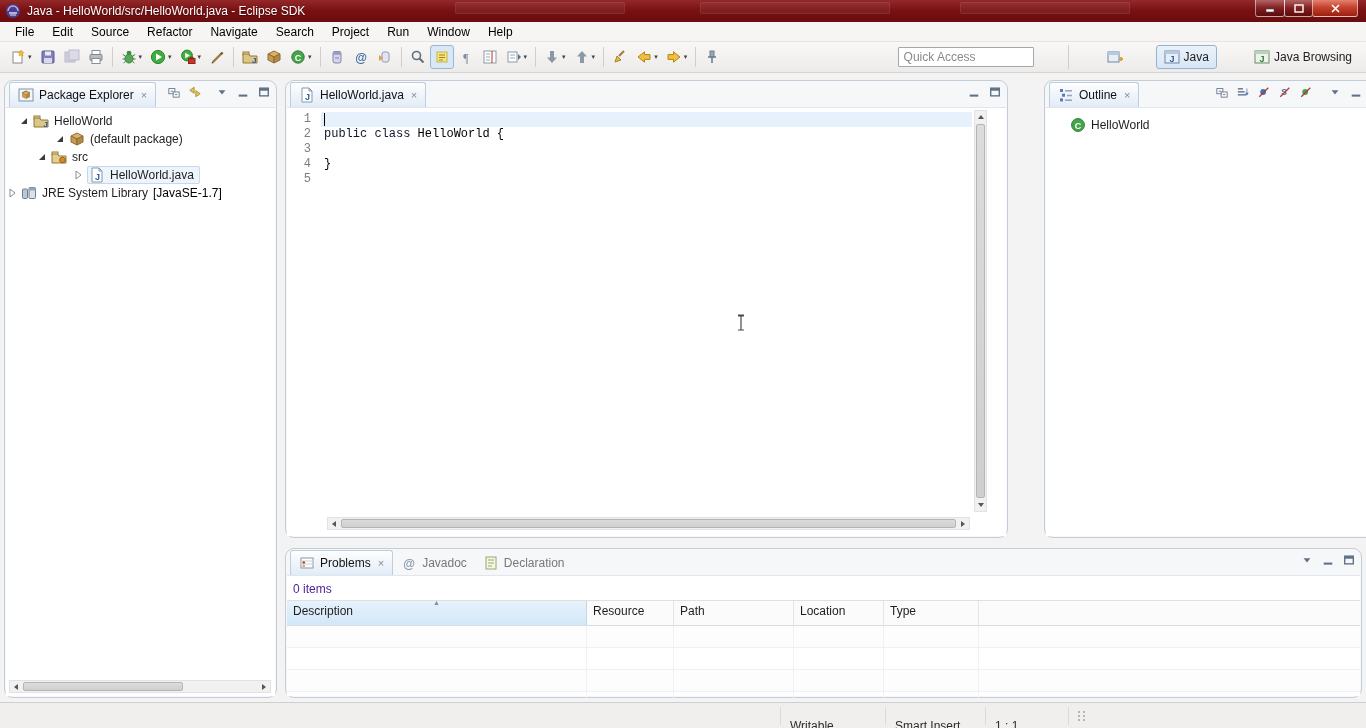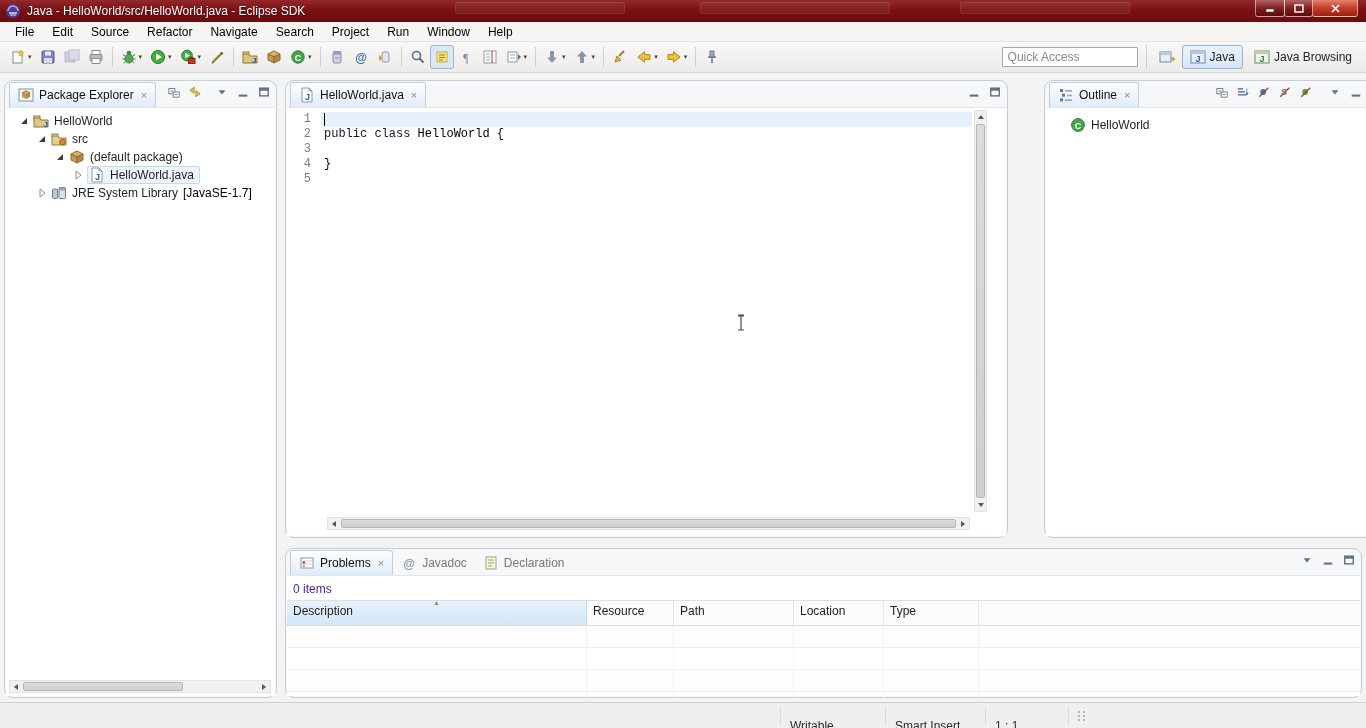--- a/index.html
+++ b/index.html
@@ -29,21 +29,21 @@
 
   
   .toolbar { position:absolute; left:0; top:42px; width:1366px; height:31px;
     background:linear-gradient(#f9f8f7,#edebe9); border-bottom:1px solid #d6d3d0;
     display:flex; align-items:center; padding:0 6px; }
   .tbtn { height:24px; padding:0 3px; display:flex; align-items:center; justify-content:center; border-radius:3px; border:1px solid transparent; }
   .tbtn.pressed { background:#dae8f6; border-color:#98b6d6; }
   .tbtn.disabled { opacity:.4; }
   .dd { font-size:7px; color:#444; margin-left:2px; }
   .tsep { width:1px; height:20px; background:#d2cfcb; margin:0 4px; }
-  .tb-right { margin-left:auto; display:flex; align-items:center; }
+  .tb-right { margin-left:auto; display:flex; align-items:center;gap:26px; }
   .qa { width:136px; height:20px; border:1px solid #a7a7a7; border-radius:1px; padding:0 5px; font-family:"Liberation Sans",sans-serif; font-size:12px; color:#333; background:#fff; }
   .qa::placeholder { color:#8a8a8a; }
   .persp { display:flex; align-items:center; gap:4px; height:24px; padding:0 7px; border-radius:3px; border:1px solid transparent; margin-left:3px; }
   .persp.sel { background:linear-gradient(#eaf2fa,#d7e7f6); border-color:#94b3d3; }
   .persp span { color:#222; }
 
   
   .panel { position:absolute; background:#f6f7f9; border:1px solid #c2cdd9; border-radius:9px; }
   .tabbar { position:absolute; left:0; top:0; right:0; height:26px; display:flex; align-items:flex-end; padding-left:4px; }
   .tab { display:flex; align-items:center; gap:5px; height:25px; padding:0 8px; color:#777; }
@@ -400,56 +400,56 @@
         <svg class="tw" viewBox="0 0 12 12">
             <polygon points="9,3 9,9 3,9" fill="#3a3a3a"></polygon>
           </svg>
         <svg class="i16" viewBox="0 0 16 16">
             <rect x="1" y="3" width="6" height="3" fill="#e9dba4" stroke="#8f7a3e"></rect>
             <path d="M1,5h5.5l1.5,2H15v7H1z" fill="#dcc683" stroke="#8f7a3e"></path>
             <text x="10.5" y="13.5" font-size="8" font-weight="bold" fill="#2a4fa0" font-family="Liberation Sans,sans-serif">J</text>
           </svg>
         <span class="tlabel">HelloWorld</span>
       </div>
+      <div class="trow" style="padding-left:48px">
+        <svg class="tw" viewBox="0 0 12 12">
+            <polygon points="9,3 9,9 3,9" fill="#3a3a3a"></polygon>
+          </svg>
+        <svg class="i16" viewBox="0 0 16 16">
+            <polygon points="8,2 14,5 8,8 2,5" fill="#dcb26a" stroke="#8f6d35"></polygon>
+            <polygon points="2,5 8,8 8,14 2,11" fill="#c69b54" stroke="#8f6d35"></polygon>
+            <polygon points="14,5 8,8 8,14 14,11" fill="#b28a46" stroke="#8f6d35"></polygon>
+          </svg>
+        <span class="tlabel">(default package)</span>
+      </div>
       <div class="trow" style="padding-left:30px">
         <svg class="tw" viewBox="0 0 12 12">
             <polygon points="9,3 9,9 3,9" fill="#3a3a3a"></polygon>
           </svg>
         <svg class="i16" viewBox="0 0 16 16">
             <rect x="1" y="3" width="6" height="3" fill="#f0e2ac" stroke="#8f7a3e"></rect>
             <path d="M1,5h5.5l1.5,2H15v7H1z" fill="#e4cf8e" stroke="#8f7a3e"></path>
             <circle cx="11.5" cy="11" r="2.8" fill="#d88a2a" stroke="#9a5f14"></circle>
           </svg>
         <span class="tlabel">src</span>
-      </div>
-      <div class="trow" style="padding-left:48px">
-        <svg class="tw" viewBox="0 0 12 12">
-            <polygon points="9,3 9,9 3,9" fill="#3a3a3a"></polygon>
-          </svg>
-        <svg class="i16" viewBox="0 0 16 16">
-            <polygon points="8,2 14,5 8,8 2,5" fill="#dcb26a" stroke="#8f6d35"></polygon>
-            <polygon points="2,5 8,8 8,14 2,11" fill="#c69b54" stroke="#8f6d35"></polygon>
-            <polygon points="14,5 8,8 8,14 14,11" fill="#b28a46" stroke="#8f6d35"></polygon>
-          </svg>
-        <span class="tlabel">(default package)</span>
       </div>
       <div class="trow" style="padding-left:66px">
         <svg class="tw" viewBox="0 0 12 12">
             <polygon points="4,2 9,6 4,10" fill="#fff" stroke="#8c8c8c"></polygon>
           </svg>
         <span class="selbox">
           <svg class="i16" viewBox="0 0 16 16">
               <path d="M3,1h7l3,3v11H3z" fill="#fff" stroke="#8899aa"></path>
               <path d="M10,1l3,3h-3z" fill="#dde6ee" stroke="#8899aa"></path>
               <text x="6" y="12.5" font-size="9" font-weight="bold" fill="#2a5db0" font-family="Liberation Sans,sans-serif">J</text>
             </svg>
           <span class="tlabel">HelloWorld.java</span>
         </span>
       </div>
-      <div class="trow" style="padding-left:30px">
+      <div class="trow" style="">
         <svg class="tw" viewBox="0 0 12 12">
             <polygon points="4,2 9,6 4,10" fill="#fff" stroke="#8c8c8c"></polygon>
           </svg>
         <svg class="i16" viewBox="0 0 16 16">
             <rect x="1.5" y="4" width="5" height="9.5" rx="1" fill="#bcc7d2" stroke="#6e7f90"></rect>
             <rect x="8" y="2.5" width="6.5" height="11" rx="1" fill="#dbe1e7" stroke="#6e7f90"></rect>
             <rect x="8" y="2.5" width="6.5" height="3" fill="#93a5b8"></rect>
           </svg>
         <span class="tlabel">JRE System Library</span>
         <span class="decor">[JavaSE-1.7]</span>

